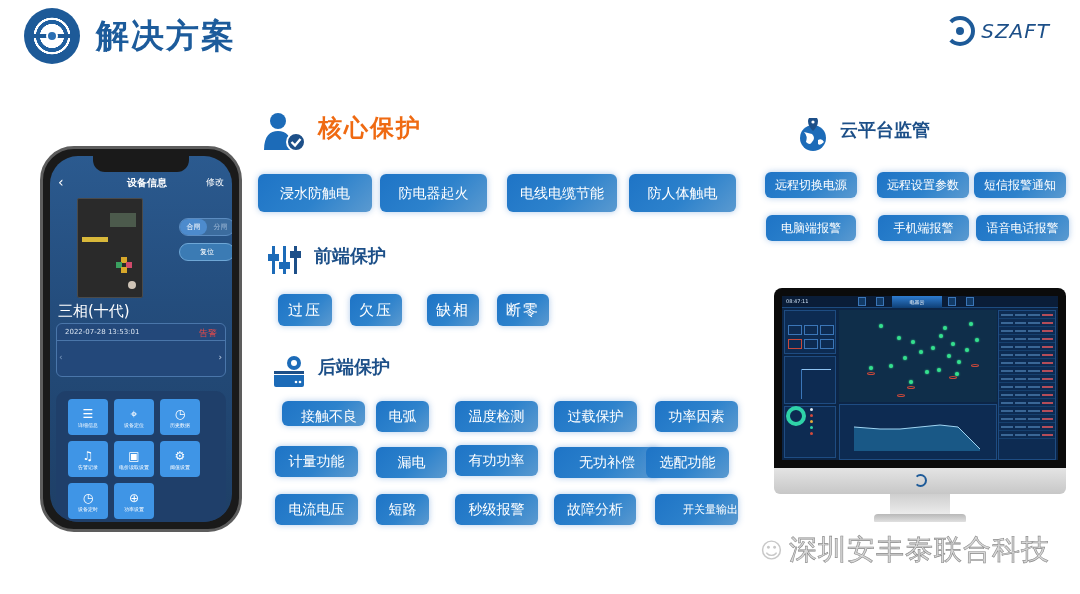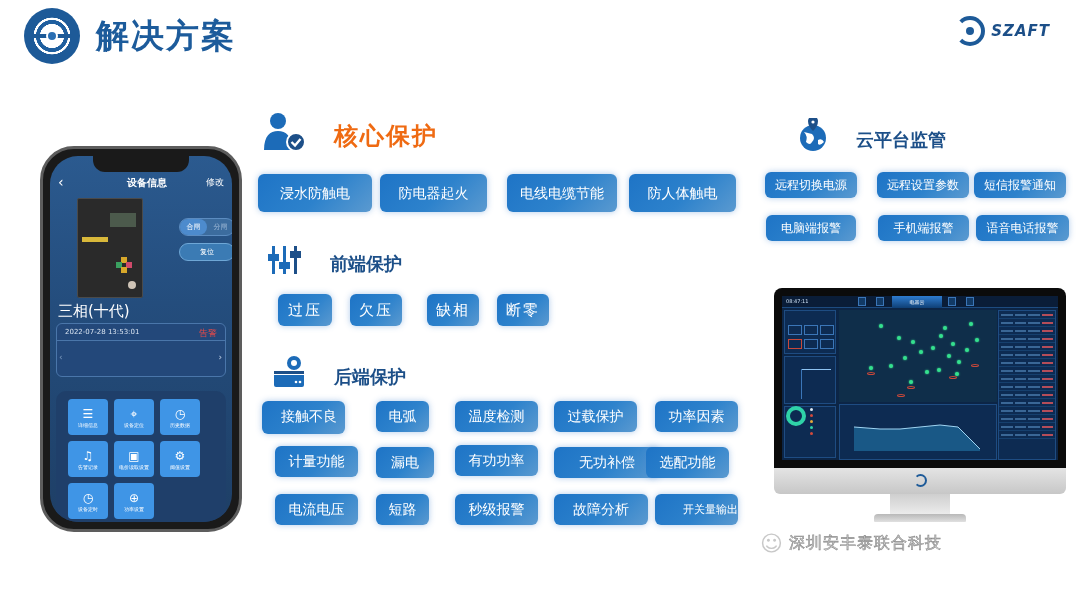--- a/index.html
+++ b/index.html
@@ -9,21 +9,21 @@
   
   .logo-circle { position: absolute; left: 24px; top: 8px; width: 56px; height: 56px; border-radius: 50%;
     background: radial-gradient(circle, #ffffff 0 30%, #1f5f9f 31% 40%, #ffffff 41% 46%, #1d5a98 47% 100%); }
   .logo-circle .bar { position: absolute; left: 8px; right: 8px; top: 26px; height: 4px; background: #1d5a98; }
   .logo-circle .dot { position: absolute; left: 22px; top: 22px; width: 12px; height: 12px; border-radius: 50%; background: #2a6fb3; border: 2px solid #fff; }
   .page-title { position: absolute; left: 96px; top: 14px; font-size: 33px; font-weight: bold; color: #1c5b9b; letter-spacing: 2px; }
 
   .brand { position: absolute; right: 30px; top: 16px; display: flex; align-items: center; gap: 6px; }
   .brand-mark { width: 30px; height: 30px; border-radius: 50%; border: 4px solid #1d5a98; border-left-color: transparent; position: relative; }
   .brand-mark::after { content: ""; position: absolute; left: 7px; top: 7px; width: 8px; height: 8px; border-radius: 50%; background: #1d5a98; }
-  .brand-text { font-size: 15px; font-weight: bold; font-style: italic; color: #1c4f88; letter-spacing: 1px; }
+  .brand-text { font-size: 20px; font-weight: normal; font-style: italic; color: #1c4f88; letter-spacing: 1px; }
 
   
   .phone { position: absolute; left: 40px; top: 146px; width: 202px; height: 386px; border-radius: 34px; background: #1a1a1a; border: 3px solid #5d5d5d; padding: 7px; }
   .phone-screen { position: relative; width: 100%; height: 100%; border-radius: 28px; overflow: hidden;
     background: linear-gradient(180deg, #2b5a8f 0%, #244d7d 40%, #1e3f66 100%); }
   .notch { position: absolute; left: 50%; transform: translateX(-50%); top: 0; width: 96px; height: 16px; background: #1a1a1a; border-radius: 0 0 12px 12px; }
   .phone-nav { position: absolute; top: 18px; left: 0; right: 0; height: 20px; color: #fff; font-size: 10px; text-align: center; }
   .phone-nav .back { position: absolute; left: 8px; top: 0; font-size: 14px; }
   .phone-nav .edit { position: absolute; right: 8px; top: 2px; font-size: 9px; }
   .phone-nav .title { font-weight: bold; line-height: 18px; margin-left: 12px; }
@@ -50,21 +50,21 @@
   .readings { position: absolute; left: 10px; right: 12px; top: 21px; display: flex; justify-content: space-between; }
   .reading { text-align: center; font-size: 6.5px; color: #e8eff8; line-height: 12px; }
   .reading .v { color: #aac0da; }
 
   .menu-panel { position: absolute; left: 6px; top: 235px; right: 6px; bottom: 0; border-radius: 10px 10px 0 0; background: #1f3f6a; }
   .menu-grid { position: absolute; left: 12px; top: 8px; display: grid; grid-template-columns: repeat(3, 40px); gap: 6px; }
   .menu-tile { width: 40px; height: 36px; border-radius: 4px; background: #3f95e6; color: #fff; display: flex; flex-direction: column; align-items: center; justify-content: center; font-size: 5px; }
   .menu-tile .ic { font-size: 12px; line-height: 16px; }
 
   
-  .sec-head { position: absolute; display: flex; align-items: flex-end; gap: 28px; }
+  .sec-head { position: absolute; display: flex; align-items: flex-start; gap: 12px; }
   .sec-head .label { font-weight: bold; color: #1c4f88; }
   .core-head { left: 262px; top: 112px; }
   .core-head .label { font-size: 24px; color: #ef6a12; letter-spacing: 2px; }
   .front-head { left: 268px; top: 244px; }
   .front-head .label { font-size: 18px; }
   .back-head { left: 272px; top: 355px; }
   .back-head .label { font-size: 18px; }
   .cloud-head { left: 798px; top: 118px; }
   .cloud-head .label { font-size: 18px; }
 
@@ -96,21 +96,21 @@
   .donut { position: absolute; left: 4px; top: 110px; width: 20px; height: 20px; border-radius: 50%; border: 4px solid #2fd3a8; }
   .legend-dot { position: absolute; left: 28px; width: 3px; height: 3px; border-radius: 50%; }
 
   .mon-chin { position: absolute; left: 774px; top: 468px; width: 292px; height: 26px; background: linear-gradient(180deg,#e4e4e4,#c7c7c7); border-radius: 0 0 6px 6px; }
   .mon-chin .lg { position: absolute; left: 140px; top: 6px; width: 13px; height: 13px; border-radius: 50%; border: 2px solid #1d5a98; border-left-color: transparent; }
   .mon-neck { position: absolute; left: 890px; top: 494px; width: 60px; height: 22px; background: linear-gradient(180deg,#cfcfcf,#eeeeee); }
   .mon-foot { position: absolute; left: 874px; top: 514px; width: 92px; height: 8px; background: linear-gradient(180deg,#b8b8b8,#e0e0e0); border-radius: 4px 4px 1px 1px; }
 
   .watermark { position: absolute; left: 760px; top: 531px; display: flex; align-items: center; gap: 6px; }
   .watermark .wc { font-size: 22px; color: #c8c8c8; }
-  .watermark .txt { font-size: 16px; color: #d8d8d8; -webkit-text-stroke: 0.6px #8a8a8a; letter-spacing: 1px; }
+  .watermark .txt { font-size: 28px; color: #d8d8d8; -webkit-text-stroke: 0.6px #8a8a8a; letter-spacing: 1px; }
 </style>
 </head>
 <body>
 
 <div class="logo-circle">
   <div class="bar"></div>
     <div class="dot"></div>
 </div>
 <div class="page-title">解决方案</div>
 <div class="brand">
@@ -228,36 +228,36 @@
   <svg width="34" height="34" viewBox="0 0 34 34">
     <circle cx="22" cy="8" r="7" fill="#1c6bb8"></circle>
     <circle cx="22" cy="8" r="3" fill="#fff"></circle>
     <path d="M2 20 L32 20 L32 30 Q32 32 30 32 L4 32 Q2 32 2 30 Z" fill="#1c6bb8"></path>
     <rect x="2" y="16" width="30" height="3" fill="#1d4f88"></rect>
     <circle cx="24" cy="27" r="1.3" fill="#fff"></circle>
     <circle cx="28" cy="27" r="1.3" fill="#fff"></circle>
   </svg>
   <span class="label">后端保护</span>
 </div>
-<div class="chip" style="left:262px;top:401px;width:83px;height:33px;line-height:31px;padding-left:11px;">接触不良</div>
+<div class="chip" style="left:282px;top:401px;width:83px;height:25px;line-height:31px;padding-left:11px;">接触不良</div>
 <div class="chip" style="left:376px;top:401px;width:53px;height:31px;line-height:31px;">电弧</div>
 <div class="chip" style="left:455px;top:401px;width:83px;height:31px;line-height:31px;">温度检测</div>
 <div class="chip" style="left:554px;top:401px;width:83px;height:31px;line-height:31px;">过载保护</div>
 <div class="chip" style="left:655px;top:401px;width:83px;height:31px;line-height:31px;">功率因素</div>
 
 <div class="chip" style="left:275px;top:446px;width:83px;height:31px;line-height:31px;">计量功能</div>
-<div class="chip" style="left:376px;top:447px;width:58px;height:31px;line-height:31px;">漏电</div>
+<div class="chip" style="left:376px;top:447px;width:71px;height:31px;line-height:31px;">漏电</div>
 <div class="chip" style="left:455px;top:445px;width:83px;height:31px;line-height:31px;">有功功率</div>
 <div class="chip" style="left:554px;top:447px;width:106px;height:31px;line-height:31px;">无功补偿</div>
 <div class="chip" style="left:646px;top:447px;width:83px;height:31px;line-height:31px;">选配功能</div>
 
 <div class="chip" style="left:275px;top:494px;width:83px;height:31px;line-height:31px;">电流电压</div>
 <div class="chip" style="left:376px;top:494px;width:53px;height:31px;line-height:31px;">短路</div>
 <div class="chip" style="left:455px;top:494px;width:83px;height:31px;line-height:31px;">秒级报警</div>
-<div class="chip" style="left:554px;top:494px;width:94px;height:31px;line-height:31px;">故障分析</div>
+<div class="chip" style="left:554px;top:494px;width:82px;height:31px;line-height:31px;">故障分析</div>
 <div class="chip xs" style="left:655px;top:494px;width:83px;height:31px;line-height:31px;">开关量输出</div>
 
 <div class="sec-head cloud-head">
   <svg width="30" height="34" viewBox="0 0 30 34">
     <circle cx="15" cy="20" r="13" fill="#1c6bb8"></circle>
     <path d="M6 14 Q10 18 8 24 Q12 28 14 24 Q18 20 14 16 Z" fill="#fff"></path>
     <path d="M20 22 Q24 20 26 24 Q22 28 20 26 Z" fill="#fff"></path>
     <path d="M12 2 A5 5 0 0 1 22 2 Q22 7 17 12 Q12 7 12 2 Z" fill="#1d4f88" transform="translate(-2,1)"></path>
     <circle cx="15" cy="4" r="1.6" fill="#fff"></circle>
   </svg>

